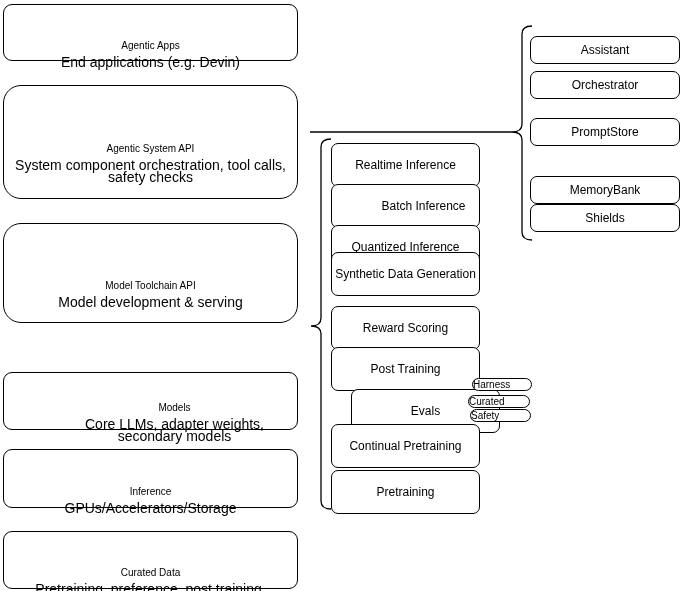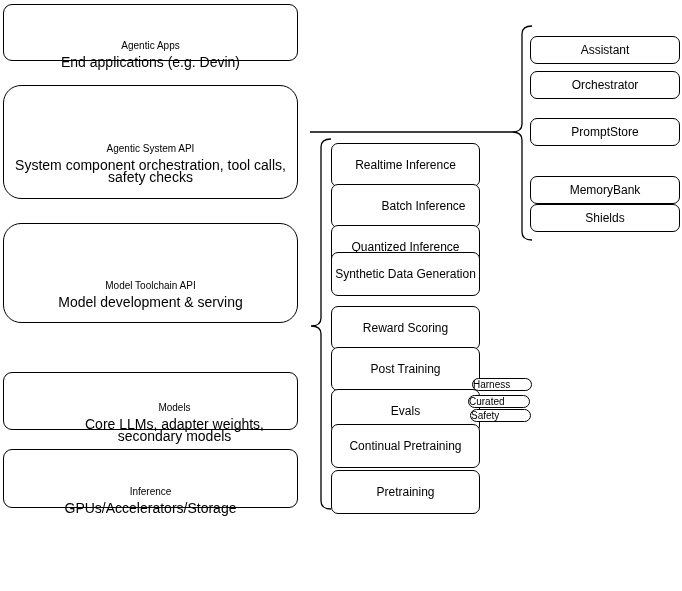--- a/index.html
+++ b/index.html
@@ -37,21 +37,21 @@
   .lb3 { top: 223px; height: 100px; border-radius: 18px; }
   .lb4 { top: 372px; height: 58px;  border-radius: 9px; padding-left: 48px;  }
   .lb5 { top: 449px; height: 59px;  border-radius: 9px;  }
   .lb6 { top: 531px; height: 58px;  border-radius: 9px;  }
   .box-title { font-size: 10px; line-height: 15px; margin-top: 40px; }
   .box-subtitle { font-size: 14px; line-height: 12px; margin-top: 3px; }
   
   .mid { left: 331px; width: 149px; height: 44px; border-radius: 7px; font-size: 12px; }
   .m1 { top: 143px; } .m2 { top: 184px; padding-left: 36px; } .m3 { top: 225px; }
   .m4 { top: 252px; } .m5 { top: 306px; } .m6 { top: 347px; }
-  .m7 { top: 389px; } .m8 { top: 424px; } .m9 { top: 470px; }
+  .m7 { top: 389px; margin-left: 20px; } .m8 { top: 424px; } .m9 { top: 470px; }
   
   .rt { left: 530px; width: 150px; height: 28px; border-radius: 7px; font-size: 12px; }
   .r1 { top: 36px; } .r2 { top: 71px; } .r3 { top: 118px; }
   .r4 { top: 162px; margin-top: 14px; } .r5 { top: 204px; }
   
   .pill {
     position: absolute;
     background: #ffffff;
     border: 1.2px solid #000000;
     border-radius: 7px;
@@ -89,20 +89,24 @@
     <div class="box-title">Model Toolchain API</div>
     <div class="box-subtitle">Model development &amp; serving</div>
   </div>
   <div class="box lb lb4">
     <div class="box-title">Models</div>
     <div class="box-subtitle">Core LLMs, adapter weights, secondary models</div>
   </div>
   <div class="box lb lb5">
     <div class="box-title">Inference</div>
     <div class="box-subtitle">GPUs/Accelerators/Storage</div>
+  </div>
+  <div class="box lb lb6">
+    <div class="box-title">Curated Data</div>
+    <div class="box-subtitle">Pretraining, preference, post training.</div>
   </div>
 
   <div class="box mid m1">
     <span>Realtime Inference</span>
   </div>
   <div class="box mid m2">
     <span>Batch Inference</span>
   </div>
   <div class="box mid m3">
     <span>Quantized Inference</span>

